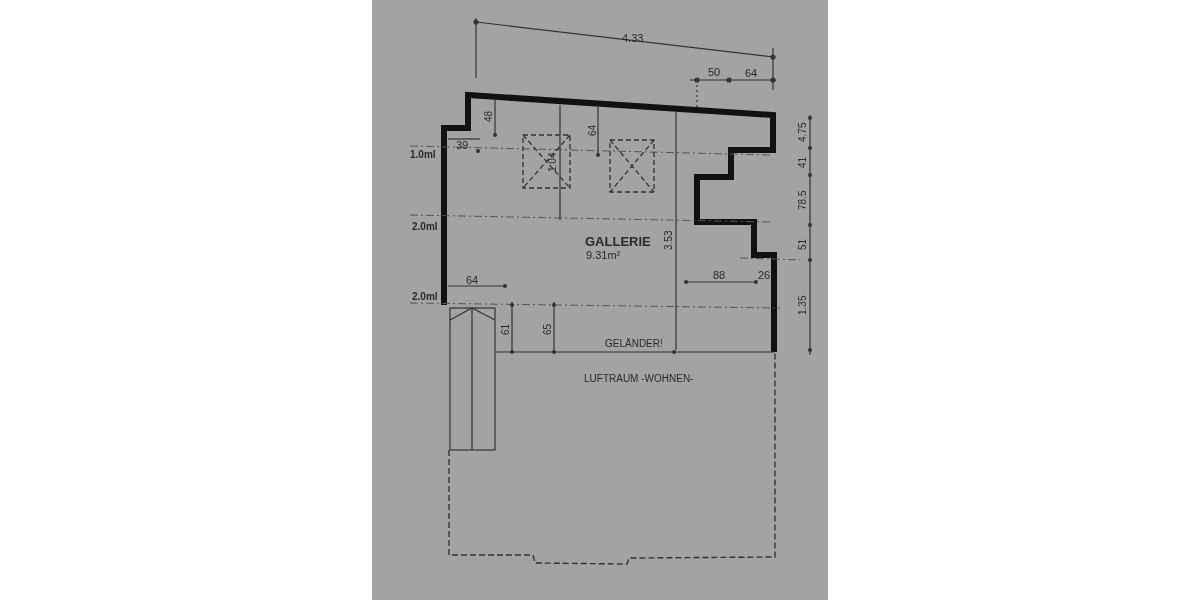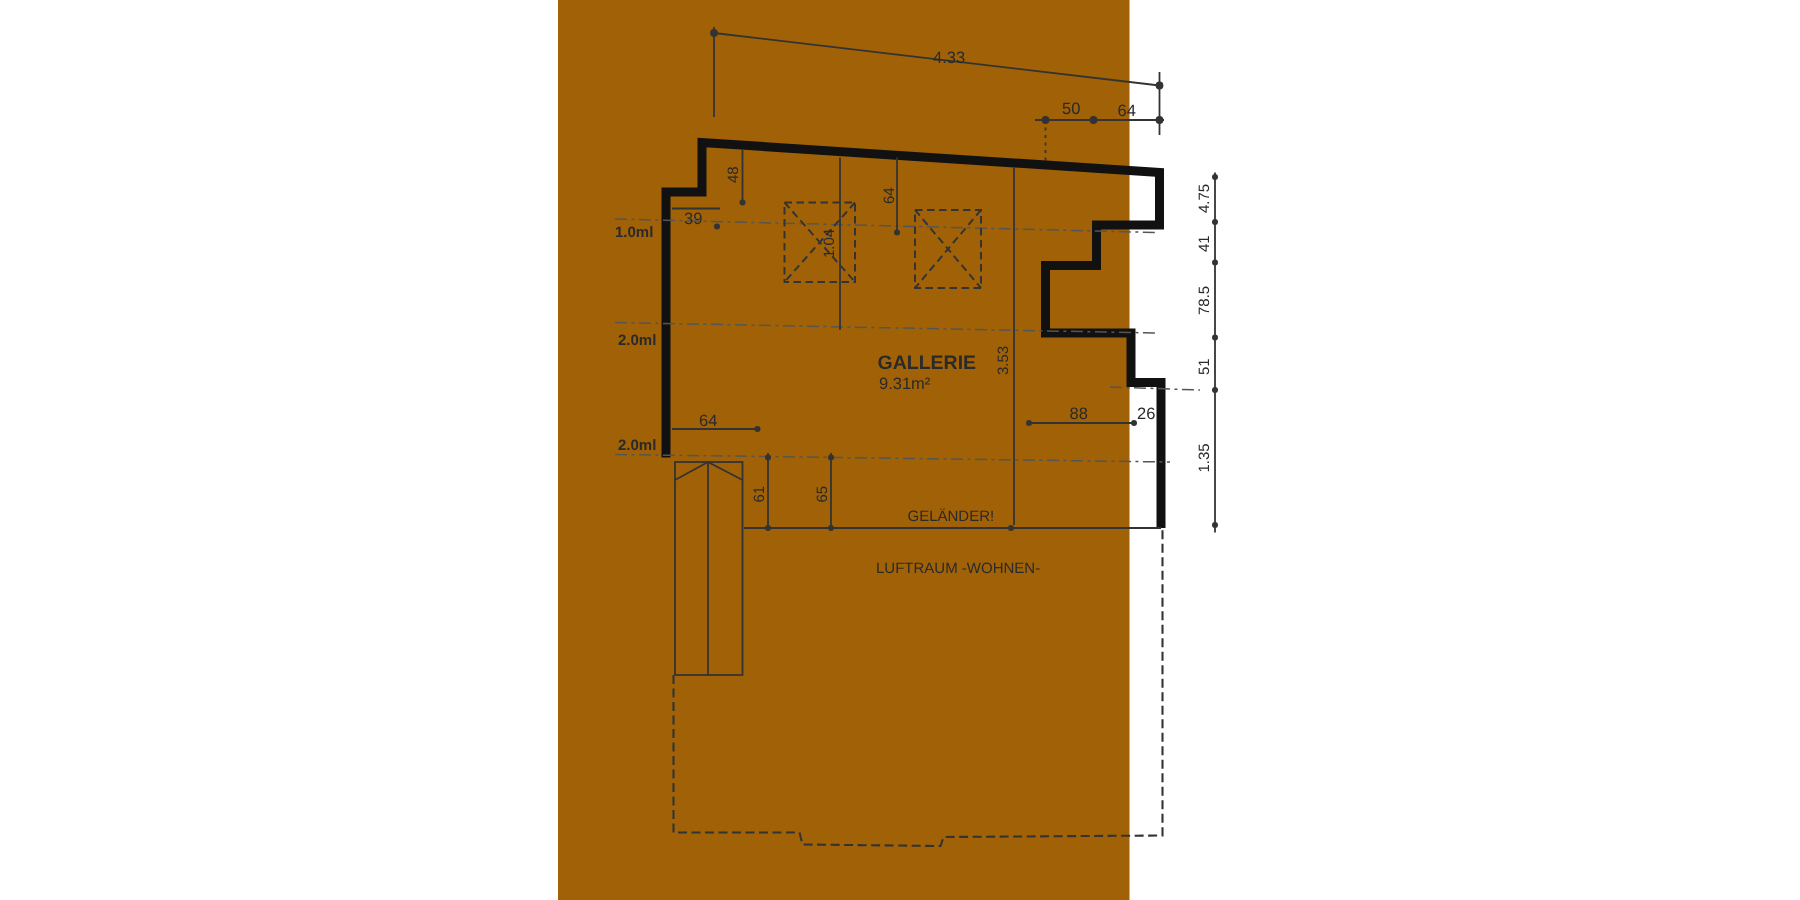--- a/index.html
+++ b/index.html
@@ -1,17 +1,17 @@
 <!DOCTYPE html>
 <html><head>
 <meta charset="utf-8">
 <style>
   html, body { margin:0; padding:0; }
   body { width:1200px; height:600px; background:#ffffff; position:relative; overflow:hidden; font-family:"Liberation Sans", sans-serif; }
-  #paper { position:absolute; left:372px; top:0; width:381px; height:600px; background:#a16207; }
+  #paper { position:absolute; left:372px; top:0; width:456px; height:600px; background:#a3a3a3; }
   #plan { position:absolute; left:0; top:0; }
   .lbl { font-family:"Liberation Sans Narrow","Liberation Sans", sans-serif; fill:#2a2a2a; }
 </style>
 </head>
 <body>
 
 <div id="paper">
   <svg id="plan" width="456" height="600" viewBox="372 0 456 600" xmlns="http://www.w3.org/2000/svg">
 
     <g stroke="#333" stroke-width="1.2" fill="none">

